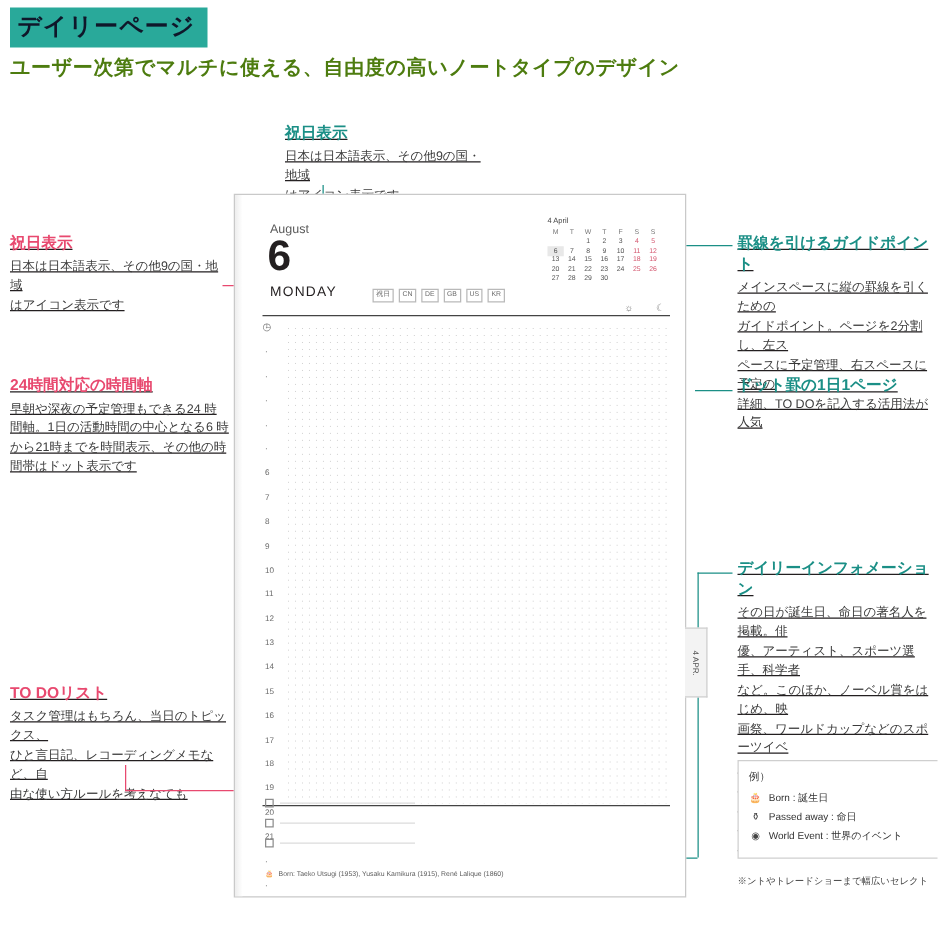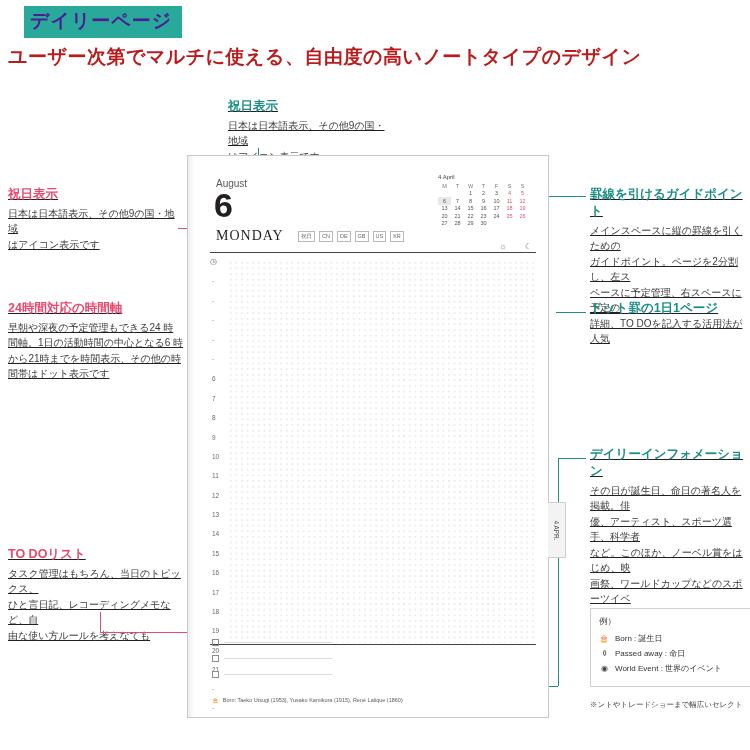--- a/index.html
+++ b/index.html
@@ -10,29 +10,28 @@
     color:#231f20;
     position:relative;
     overflow:hidden;
   }
   .page{position:absolute;inset:0;}
 
   
   .title-bar{
     position:absolute;left:8px;top:6px;
     background:#29a99a;
-    color:#4c1d95;
+    color:#0f172a;
     font-size:19px;font-weight:bold;
     letter-spacing:1px;
     padding:2px 10px 4px 6px;
-    margin-left:16px;
   }
   .subtitle{
     position:absolute;left:8px;top:44px;
-    font-size:19px;font-weight:bold;color:#b91c1c;
+    font-size:16px;font-weight:bold;color:#4d7c0f;
     letter-spacing:0.5px;
   }
 
   
   .ann{position:absolute;text-decoration:underline;}
   .ann .ann-h{
     font-size:12.5px;font-weight:bold;margin:0 0 3px 0;line-height:1.35;
   }
   .ann .ann-b{
     font-size:10px;line-height:1.55;color:#3b3b3b;margin:0;
@@ -59,21 +58,21 @@
     position:absolute;right:-18px;top:346px;
     width:17px;height:54px;
     background:#f3f3f3;border:1px solid #cfcfcf;border-left:none;
     font-size:6.5px;color:#555;
     display:flex;align-items:center;justify-content:center;
   }
   .tab span{transform:rotate(90deg);white-space:nowrap;}
 
   .month{position:absolute;left:28px;top:22px;font-size:10px;color:#5a5a5a;}
   .daynum{position:absolute;left:26px;top:30px;font-size:34px;font-weight:bold;letter-spacing:-1px;color:#231f20;}
-  .dayname{position:absolute;left:28px;top:72px;font-size:14px;letter-spacing:1px;color:#231f20;font-family:Liberation Serif, serif;}
+  .dayname{position:absolute;left:28px;top:72px;font-size:11px;letter-spacing:1px;color:#231f20;}
   .holiday-row{
     position:absolute;left:110px;top:75px;display:flex;gap:4px;align-items:center;
     font-size:5.5px;color:#6a6a6a;
   }
   .holiday-row .hbox{border:0.5px solid #b9b9b9;padding:0 2px;line-height:9px;}
 
   
   .mini{position:absolute;right:14px;top:18px;width:96px;}
   .mini .mtitle{font-size:6px;color:#444;margin-bottom:2px;}
   .mini table{border-collapse:collapse;font-size:5.5px;color:#555;}

